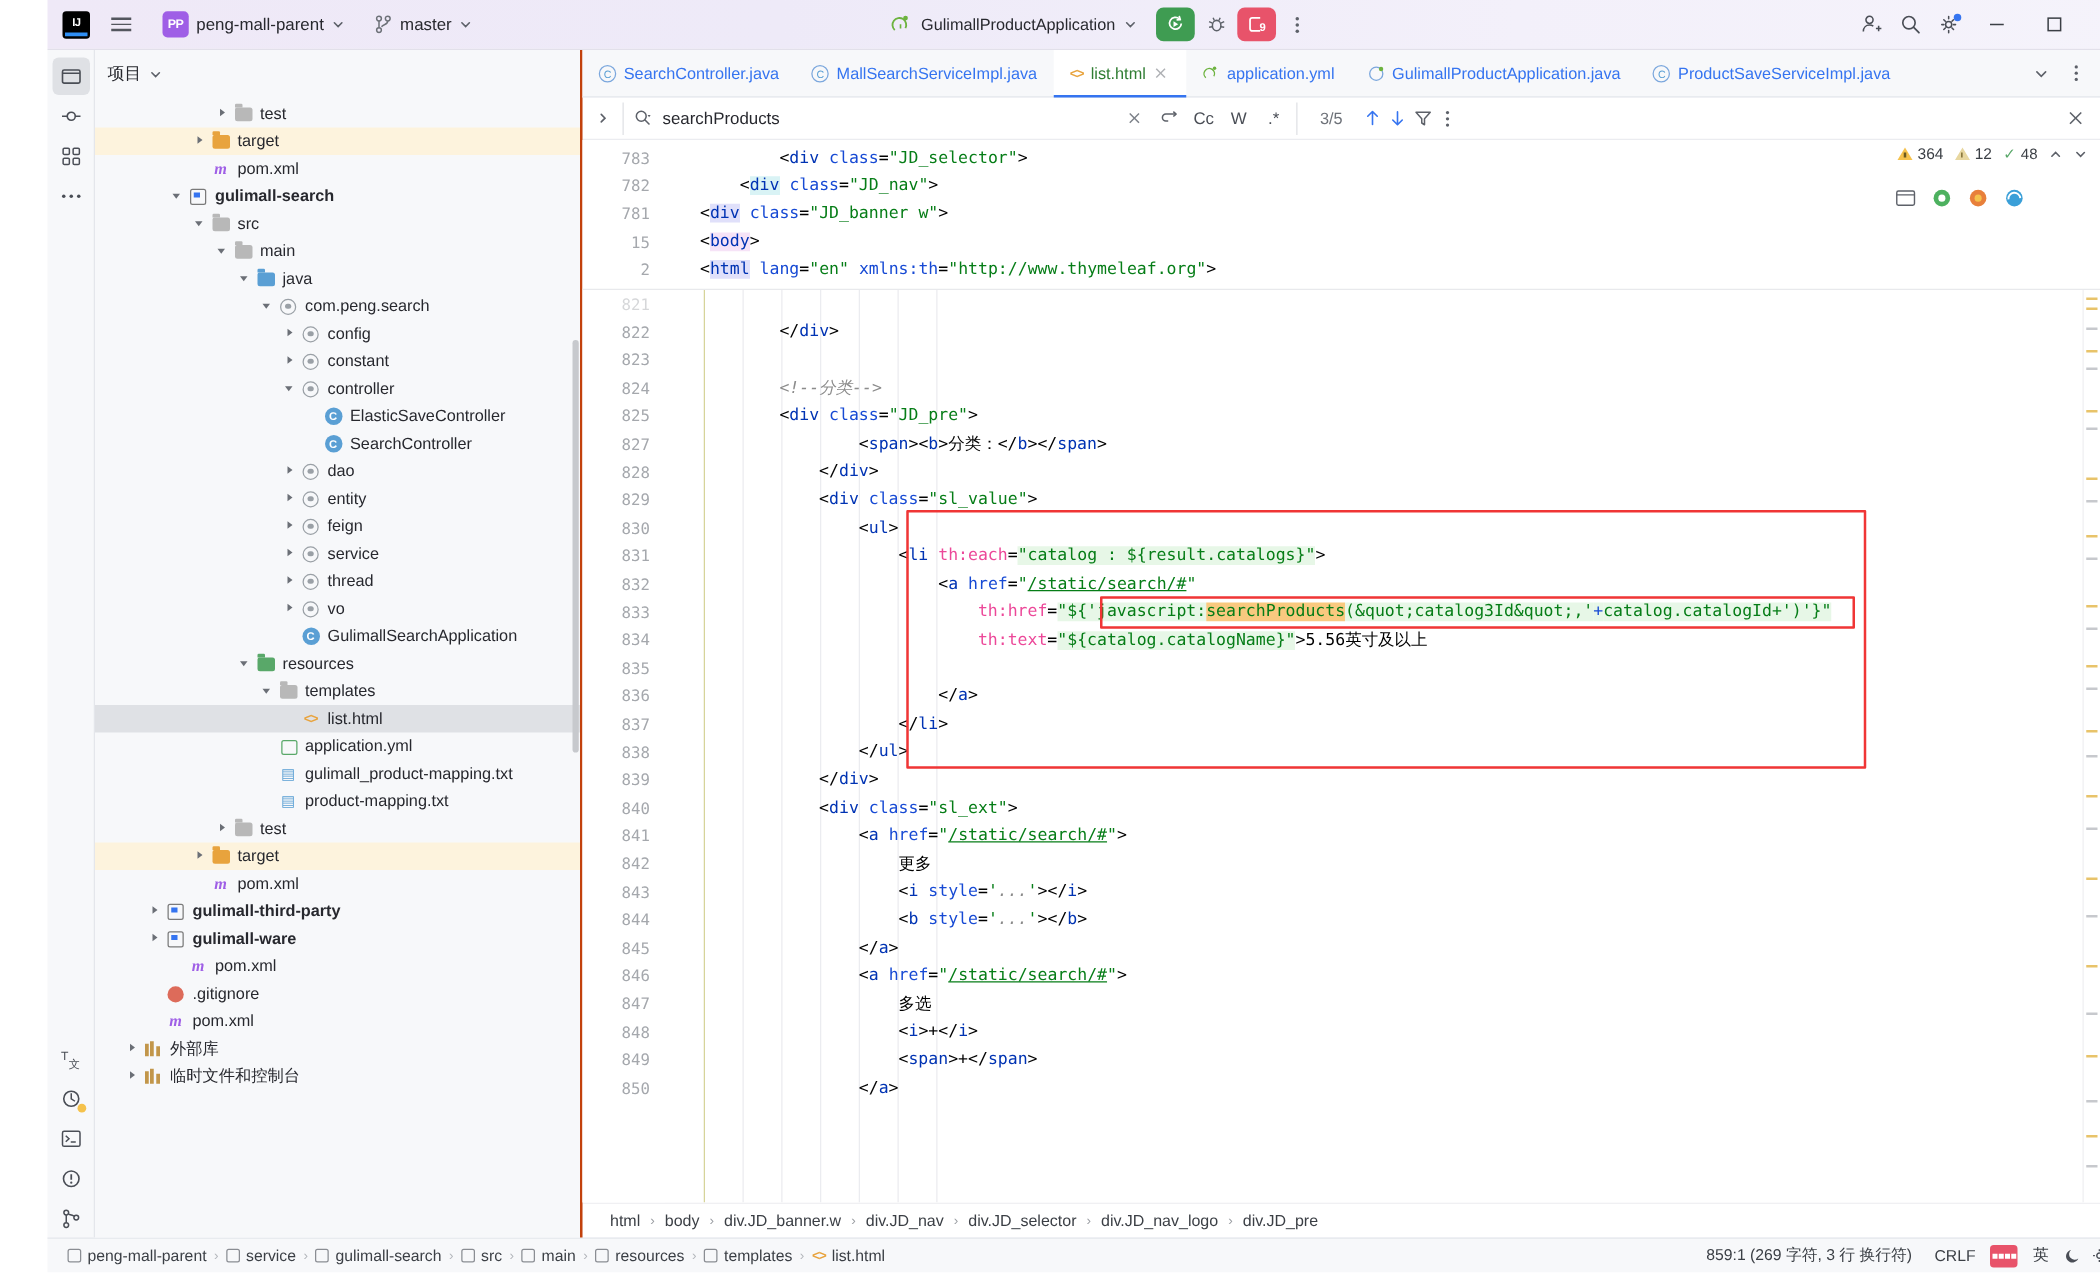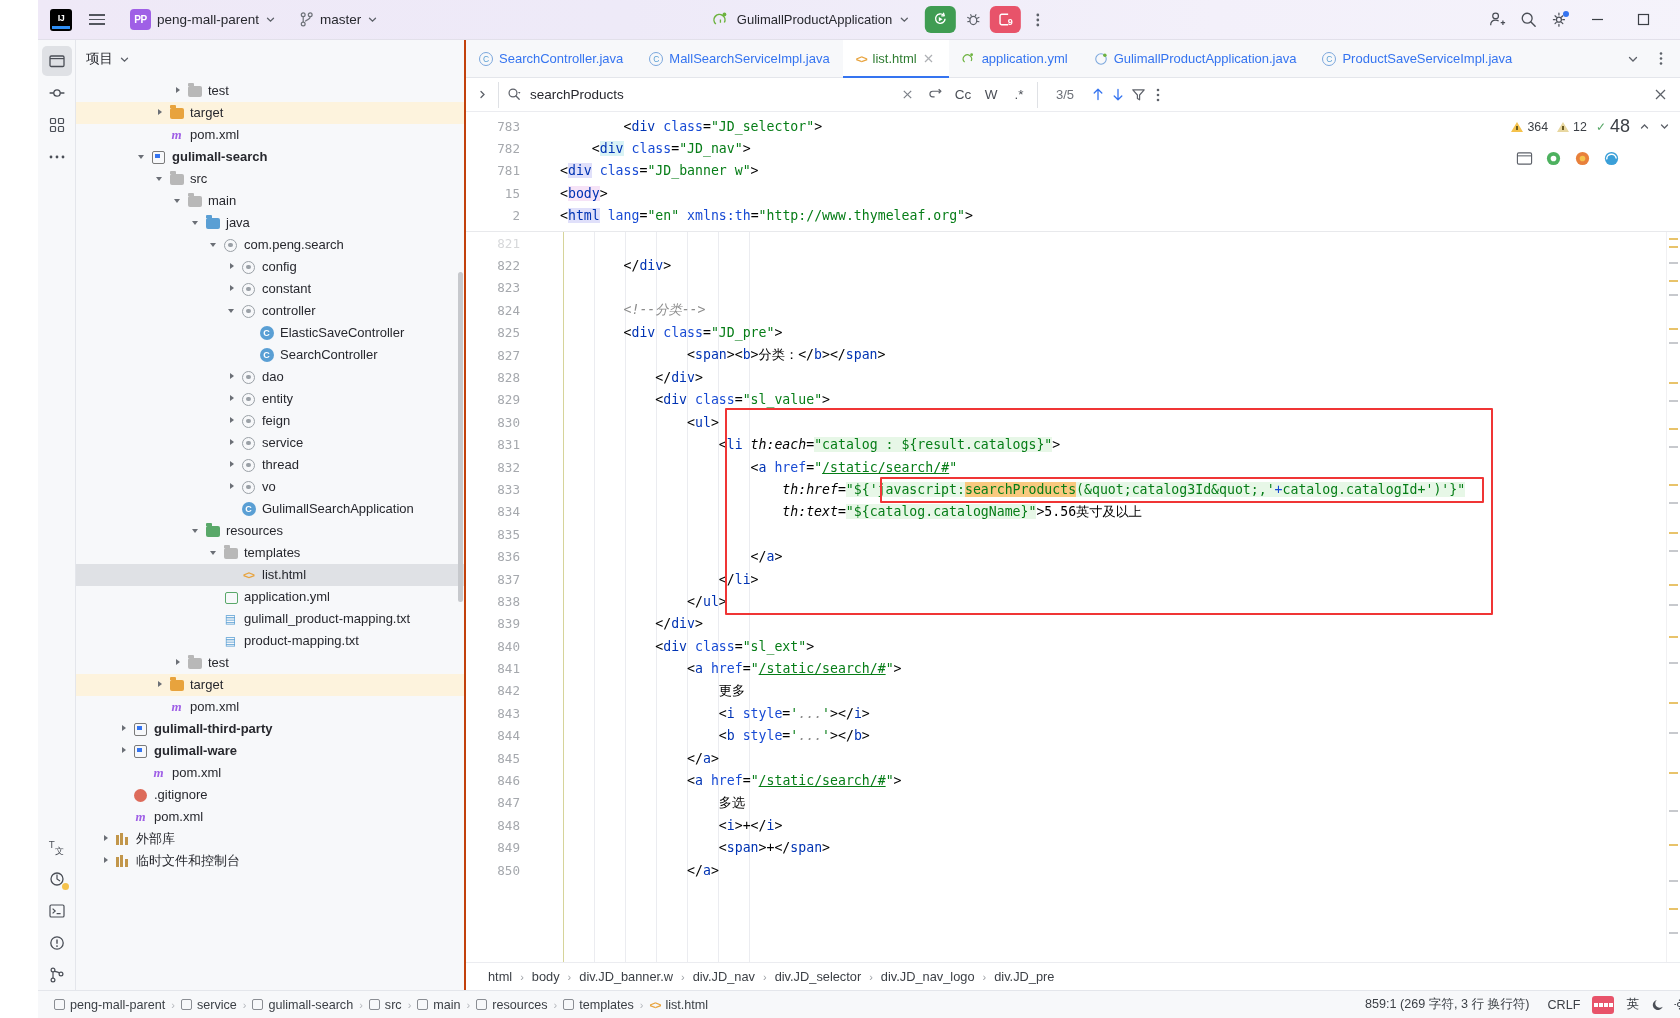--- a/index.html
+++ b/index.html
@@ -191,21 +191,21 @@
   
   .rstrip {
     width: 38px; background: #f7f8fa; border-left: 1px solid #e4e6eb;
     display: flex; flex-direction: column; align-items: center; padding-top: 6px; gap: 2px;
   }
 
   
   .tg { color: #0033b3; }          
   .at { color: #174ad4; }          
   .vl { color: #067d17; }          
-  .pl { color: #000000; font-style: italic; }          
+  .pl { color: #ec4899; }          
   .cm { color: #8c8c8c; font-style: italic; } 
   .pn { color: #000; }             
   .tx { color: #000; }
   .op { color: #174ad4; }
   .hl-green { background: #e7f7e7; }
   .hl-occ { background: #f9c97f; }
   .hl-pink { background: #f6e3f7; }
   .hl-purple { background: #e0e0fa; }
   .hl-cyan  { background: #d9f3f5; }
   .ulink { text-decoration: underline; }
@@ -858,21 +858,21 @@
           <span class="warn-badge">
             <span class="tri"></span>
             <span style="font-size:12.4px;color:#3b3f45;">364</span>
           </span>
           <span class="warn-badge">
             <span class="tri" style="border-bottom-color:#e8d7a0;"></span>
             <span style="font-size:12.4px;color:#3b3f45;">12</span>
           </span>
           <span class="warn-badge">
             <span class="chk">✓</span>
-            <span style="font-size:18px;color:#3b3f45;">48</span>
+            <span style="font-size:12px;color:#3b3f45;">48</span>
           </span>
           <svg width="11" height="11" viewBox="0 0 11 11">
               <path d="M2.5 7 L5.5 4 L8.5 7" stroke="#5d6169" stroke-width="1.3" fill="none" stroke-linecap="round"></path>
             </svg>
           <svg width="11" height="11" viewBox="0 0 11 11">
               <path d="M2.5 4 L5.5 7 L8.5 4" stroke="#5d6169" stroke-width="1.3" fill="none" stroke-linecap="round"></path>
             </svg>
         </div>
         <div style="position:absolute;right:60px;top:38px;display:flex;align-items:center;gap:12px;">
           <svg width="17" height="17" viewBox="0 0 18 18">

